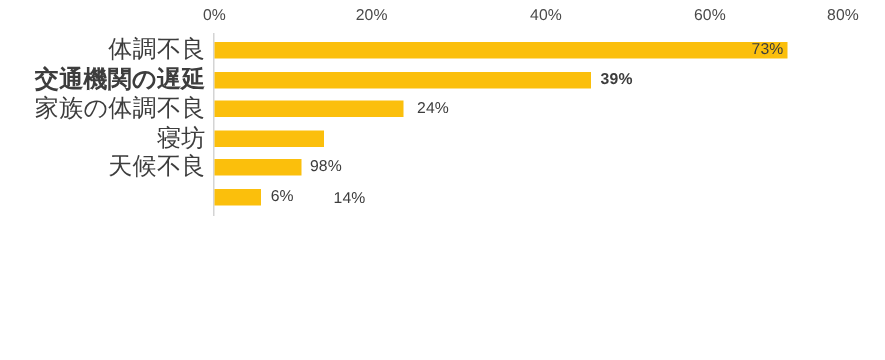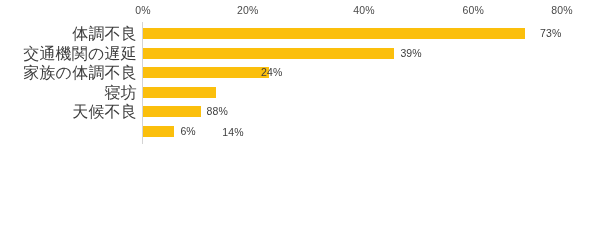--- a/index.html
+++ b/index.html
@@ -114,49 +114,49 @@
     </div>
 
   <div class="plot">
     <div class="axis-line"></div>
     <div id="rows">
         <div class="row" style="top: 2px;">
           <div class="cat-label">体調不良</div>
           <div class="bar-wrap">
             <div class="bar" style="width: 382.337px; background: rgb(251, 191, 12);"></div>
           </div>
-          <div class="value-label" style="left: 540px;">73%</div>
+          <div class="value-label" style="left: 501px;">73%</div>
         </div>
-        <div class="row" style="top: 21.5px;">
+        <div class="row" style="top: 21.5px; font-weight: bold;">
           <div class="cat-label">交通機関の遅延</div>
           <div class="bar-wrap">
             <div class="bar" style="width: 251.4px; background: rgb(251, 191, 12);"></div>
           </div>
           <div class="value-label" style="left: 400.4px;">39%</div>
         </div>
         <div class="row" style="top: 41px;">
           <div class="cat-label">家族の体調不良</div>
           <div class="bar-wrap">
             <div class="bar" style="width: 125.7px; background: rgb(251, 191, 12);"></div>
           </div>
-          <div class="value-label" style="left: 261px;">24%</div>
+          <div class="value-label" style="left: 278px;">24%</div>
         </div>
         <div class="row" style="top: 60.5px;">
           <div class="cat-label">寝坊</div>
           <div class="bar-wrap">
             <div class="bar" style="width: 73.325px; background: rgb(251, 191, 12);"></div>
           </div>
           <div class="value-label" style="left: 222.325px; margin-top: 40px;">14%</div>
         </div>
         <div class="row" style="top: 80px; text-decoration: underline;">
           <div class="cat-label">天候不良</div>
           <div class="bar-wrap">
             <div class="bar" style="width: 57.6125px; background: rgb(251, 191, 12);"></div>
           </div>
-          <div class="value-label" style="left: 206.613px;">88%</div>
+          <div class="value-label" style="left: 206.613px;">98%</div>
         </div>
         <div class="row" style="top: 99.5px;">
           <div class="bar-wrap">
             <div class="bar" style="width: 31.425px; background: rgb(251, 191, 12);"></div>
           </div>
           <div class="value-label" style="left: 180.425px;">6%</div>
         </div>
       </div>
   </div>
 

